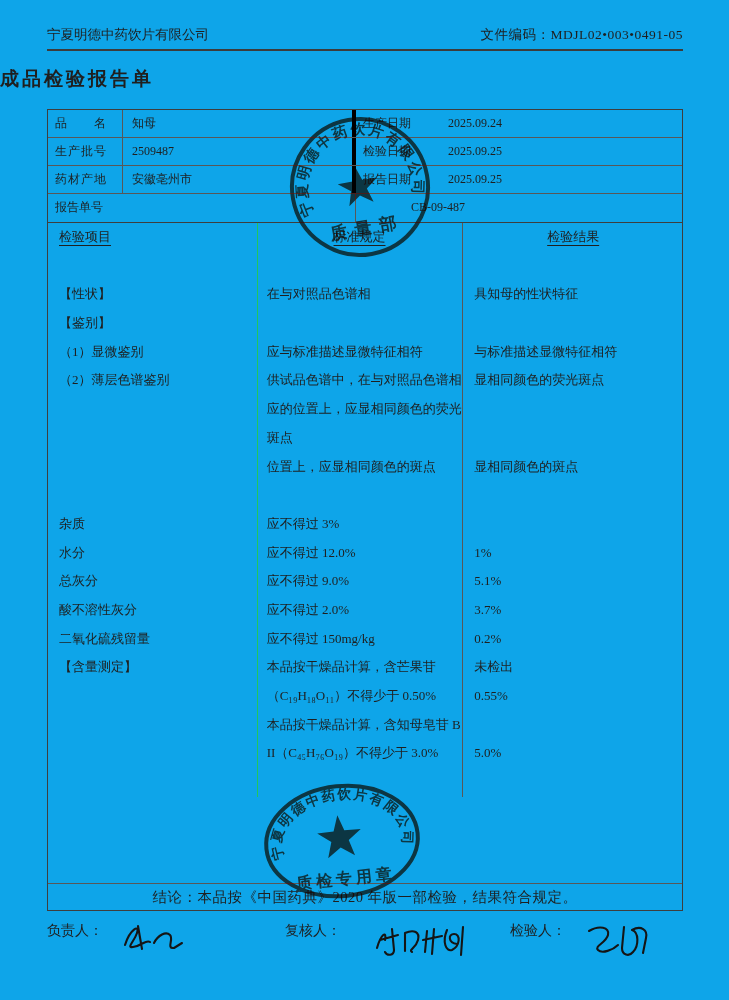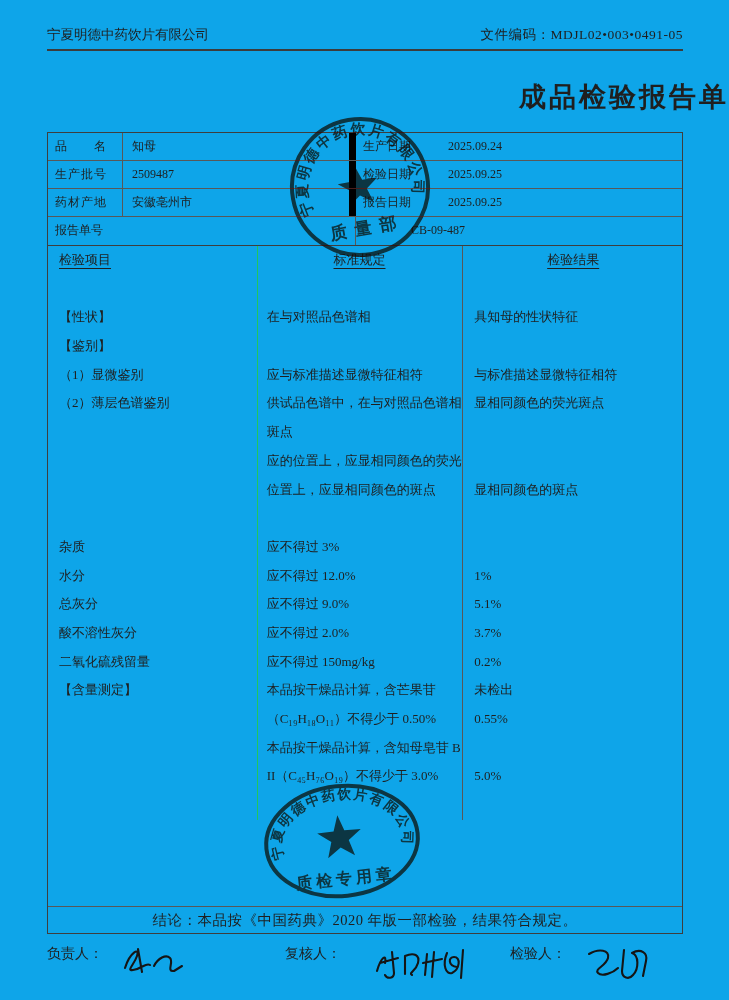--- a/index.html
+++ b/index.html
@@ -6,28 +6,28 @@
   body { background:#e8e8e8; font-family:"Liberation Serif","DejaVu Serif",serif; }
   .page { position:relative; width:729px; height:1000px; background:#0ea5e9; margin:0 auto; overflow:hidden; color:#1f1f1f; }
 
   
   .doc-header { display:flex; justify-content:space-between; align-items:flex-end;
     margin:0 46px 0 47px; padding:26px 0 5px 0; border-bottom:2px solid #3c3c3c;
     font-size:13.5px; }
   .doc-header .code { letter-spacing:.5px; }
 
   
-  .doc-title { margin-top:28px; text-align:right; font-size:27px; font-weight:bold; letter-spacing:3px; }
+  .doc-title { margin-top:15px; text-align:left; font-size:19px; font-weight:bold; letter-spacing:3px; }
 
   
   .info-table { margin:17px 46px 0 47px; border:1px solid #3e3e3e; font-size:12px; }
   .info-row { display:flex; height:28px; line-height:27px; border-bottom:1px solid #585858; }
   .info-row:last-child { border-bottom:none;gap:46px; }
   .cell-label { width:75px; padding-left:7px; border-right:1px solid #585858; letter-spacing:1px; }
-  .cell-value { width:233px; padding-left:9px; border-right:7px solid #000000; }
+  .cell-value { width:233px; padding-left:9px; border-right:4px solid #000000; }
   .cell-right { flex:1; display:flex; }
   .date-label { width:92px; padding-left:7px; }
   .date-value { flex:1; }
   .cell-wide { width:308px; padding-left:7px; border-right:1px solid #585858; }
   .cell-code { flex:1; padding-left:9px; }
 
   
   .main-table { margin:-1px 46px 0 47px; border:1px solid #3e3e3e; font-size:13px; }
   .cols { display:flex; }
   .col { display:block; }
@@ -130,22 +130,22 @@
           </div>
       </div>
       <div class="col col-standard">
         <div class="col-header"><span>标准规定</span></div>
         <div>
             <div class="line"></div>
             <div class="line">在与对照品色谱相</div>
             <div class="line"></div>
             <div class="line">应与标准描述显微特征相符</div>
             <div class="line">供试品色谱中，在与对照品色谱相</div>
+            <div class="line">应的位置上，应显相同颜色的荧光</div>
             <div class="line">斑点</div>
-            <div class="line">应的位置上，应显相同颜色的荧光</div>
             <div class="line">位置上，应显相同颜色的斑点</div>
             <div class="line"></div>
             <div class="line">应不得过 3%</div>
             <div class="line">应不得过 12.0%</div>
             <div class="line">应不得过 9.0%</div>
             <div class="line">应不得过 2.0%</div>
             <div class="line">应不得过 150mg/kg</div>
             <div class="line">本品按干燥品计算，含芒果苷</div>
             <div class="line">（C₁₉H₁₈O₁₁）不得少于 0.50%</div>
             <div class="line">本品按干燥品计算，含知母皂苷 B</div>

